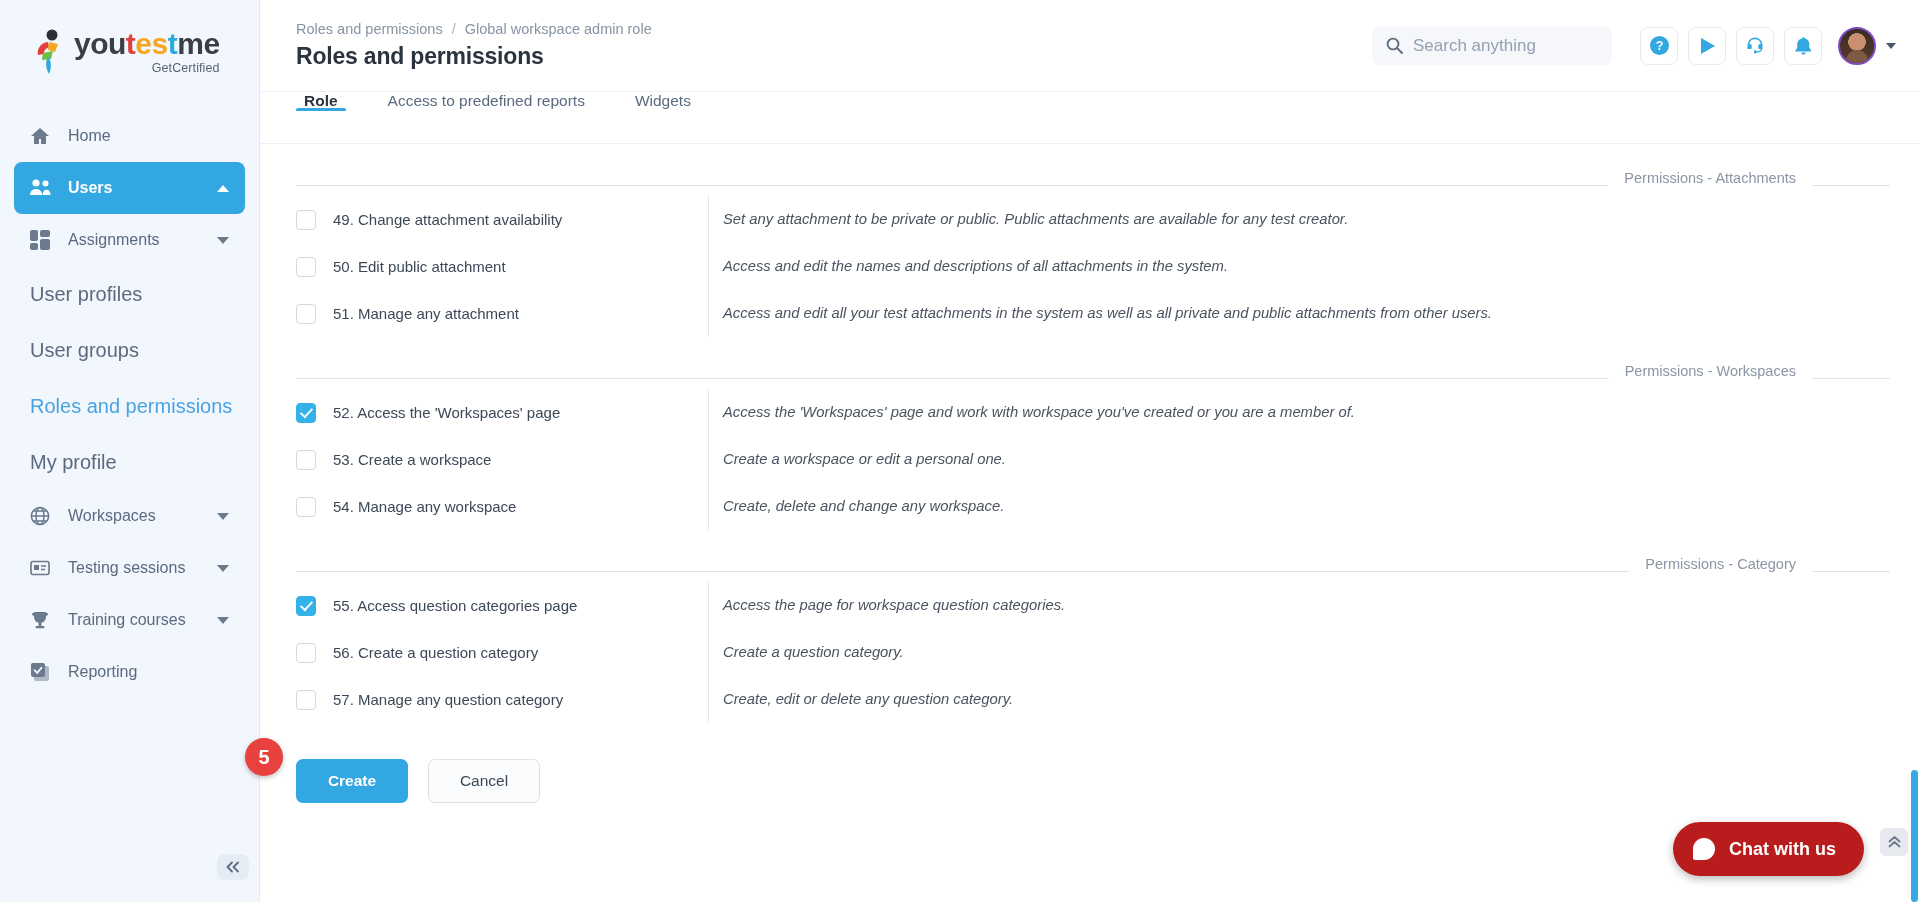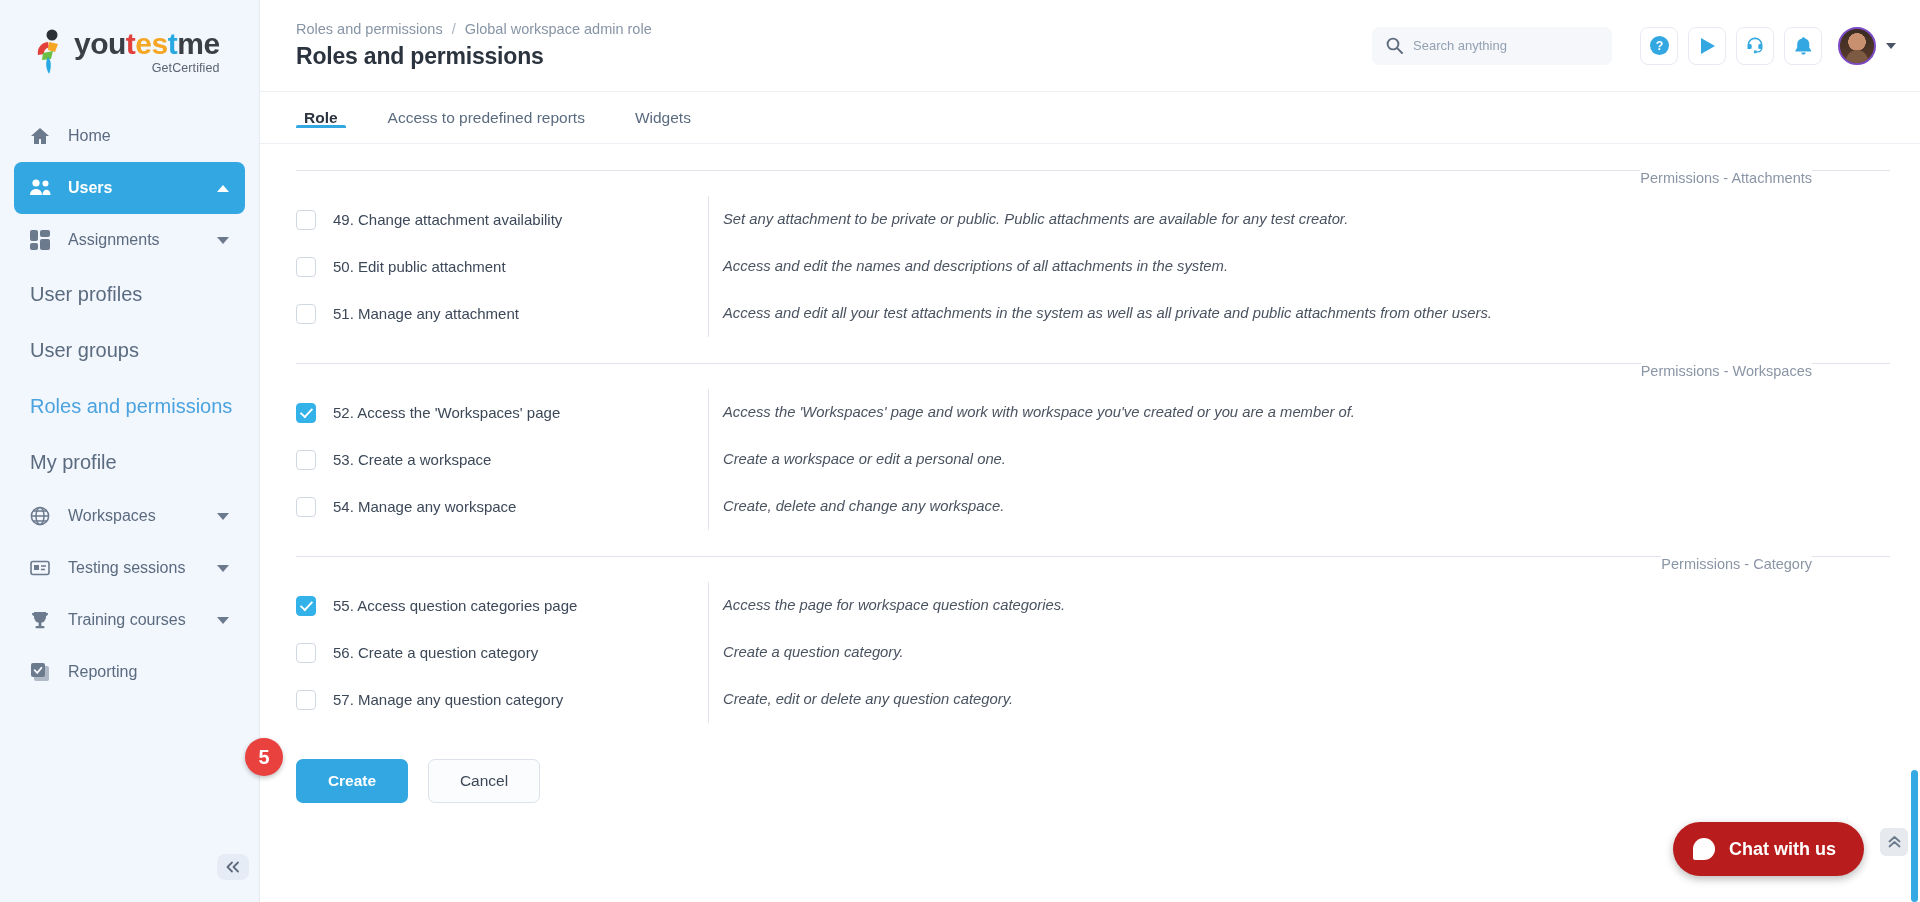--- a/index.html
+++ b/index.html
@@ -98,21 +98,21 @@
   .crumbs .crumb { cursor: pointer; }
   .page-title { font-size: 23px; font-weight: 700; color: #2b333f; margin-top: 6px; letter-spacing: -0.2px; }
 
   .search-box {
     width: 240px; height: 38px; background: #f5f7fa; border-radius: 7px;
     display: flex; align-items: center; padding: 0 14px; margin-right: 18px;
   }
   .search-box .mag { margin-right: 10px; display: flex; }
   .search-box input {
     border: none; outline: none; background: transparent;
-    font-size: 13px; color: #6b7a8d; width: 100%;
+    font-size: 17px; color: #6b7a8d; width: 100%;
     font-family: "Liberation Sans", sans-serif;
   }
   .search-box input::placeholder { color: #93a1b2; }
 
   .icon-btn {
     width: 38px; height: 38px; border: 1px solid #e7ebf1; border-radius: 8px;
     background: #fff; display: flex; align-items: center; justify-content: center;
     margin-left: 10px; cursor: pointer;
   }
   .avatar-wrap { display: flex; align-items: center; margin-left: 16px; cursor: pointer; }
@@ -128,38 +128,38 @@
     width: 22px; height: 16px; border-radius: 11px 11px 0 0; background:#7d5a42;
   }
   .chev-down {
     width: 0; height: 0; margin-left: 10px;
     border-left: 5px solid transparent; border-right: 5px solid transparent;
     border-top: 6px solid #4a5568;
   }
 
   
   .tabs {
-    height: 52px; display: flex; align-items: center;
+    height: 52px; display: flex; align-items: flex-start;
     padding-left: 36px; border-bottom: 1px solid #eceff4; background: #fff;
   }
   .tab {
     display: flex; align-items: center; padding: 0 8px; margin-right: 34px;
     font-size: 15.5px; color: #5b6b7f; cursor: pointer; position: relative;
   }
   .tab.active { color: #2b333f; font-weight: 700; }
   .tab.active::after {
     content: ""; position: absolute; left: 0; right: 0; bottom: -1px;
     height: 3px; background: #32a7e2; border-radius: 2px 2px 0 0;
   }
 
   
   .content { flex: 1; overflow: hidden; position: relative; padding: 0 30px 0 36px; }
 
   .sec-divider {
-    display: flex; align-items: flex-start; gap: 0;
+    display: flex; align-items: flex-end; gap: 16px;
     margin: 26px 0 10px 0;
   }
   .sec-divider .line { flex: 1; height: 1px; background: #dfe3ea; }
   .sec-divider .line.right { flex: 0 0 78px; }
   .sec-divider .sec-label { font-size: 14.5px; color: #8a95a5; white-space: nowrap; }
 
   .perm-row { display: flex; align-items: center; height: 47px; }
   .cb {
     width: 20px; height: 20px; flex: 0 0 20px;
     border: 1.5px solid #d2d8e2; border-radius: 4px; background: #fff;

